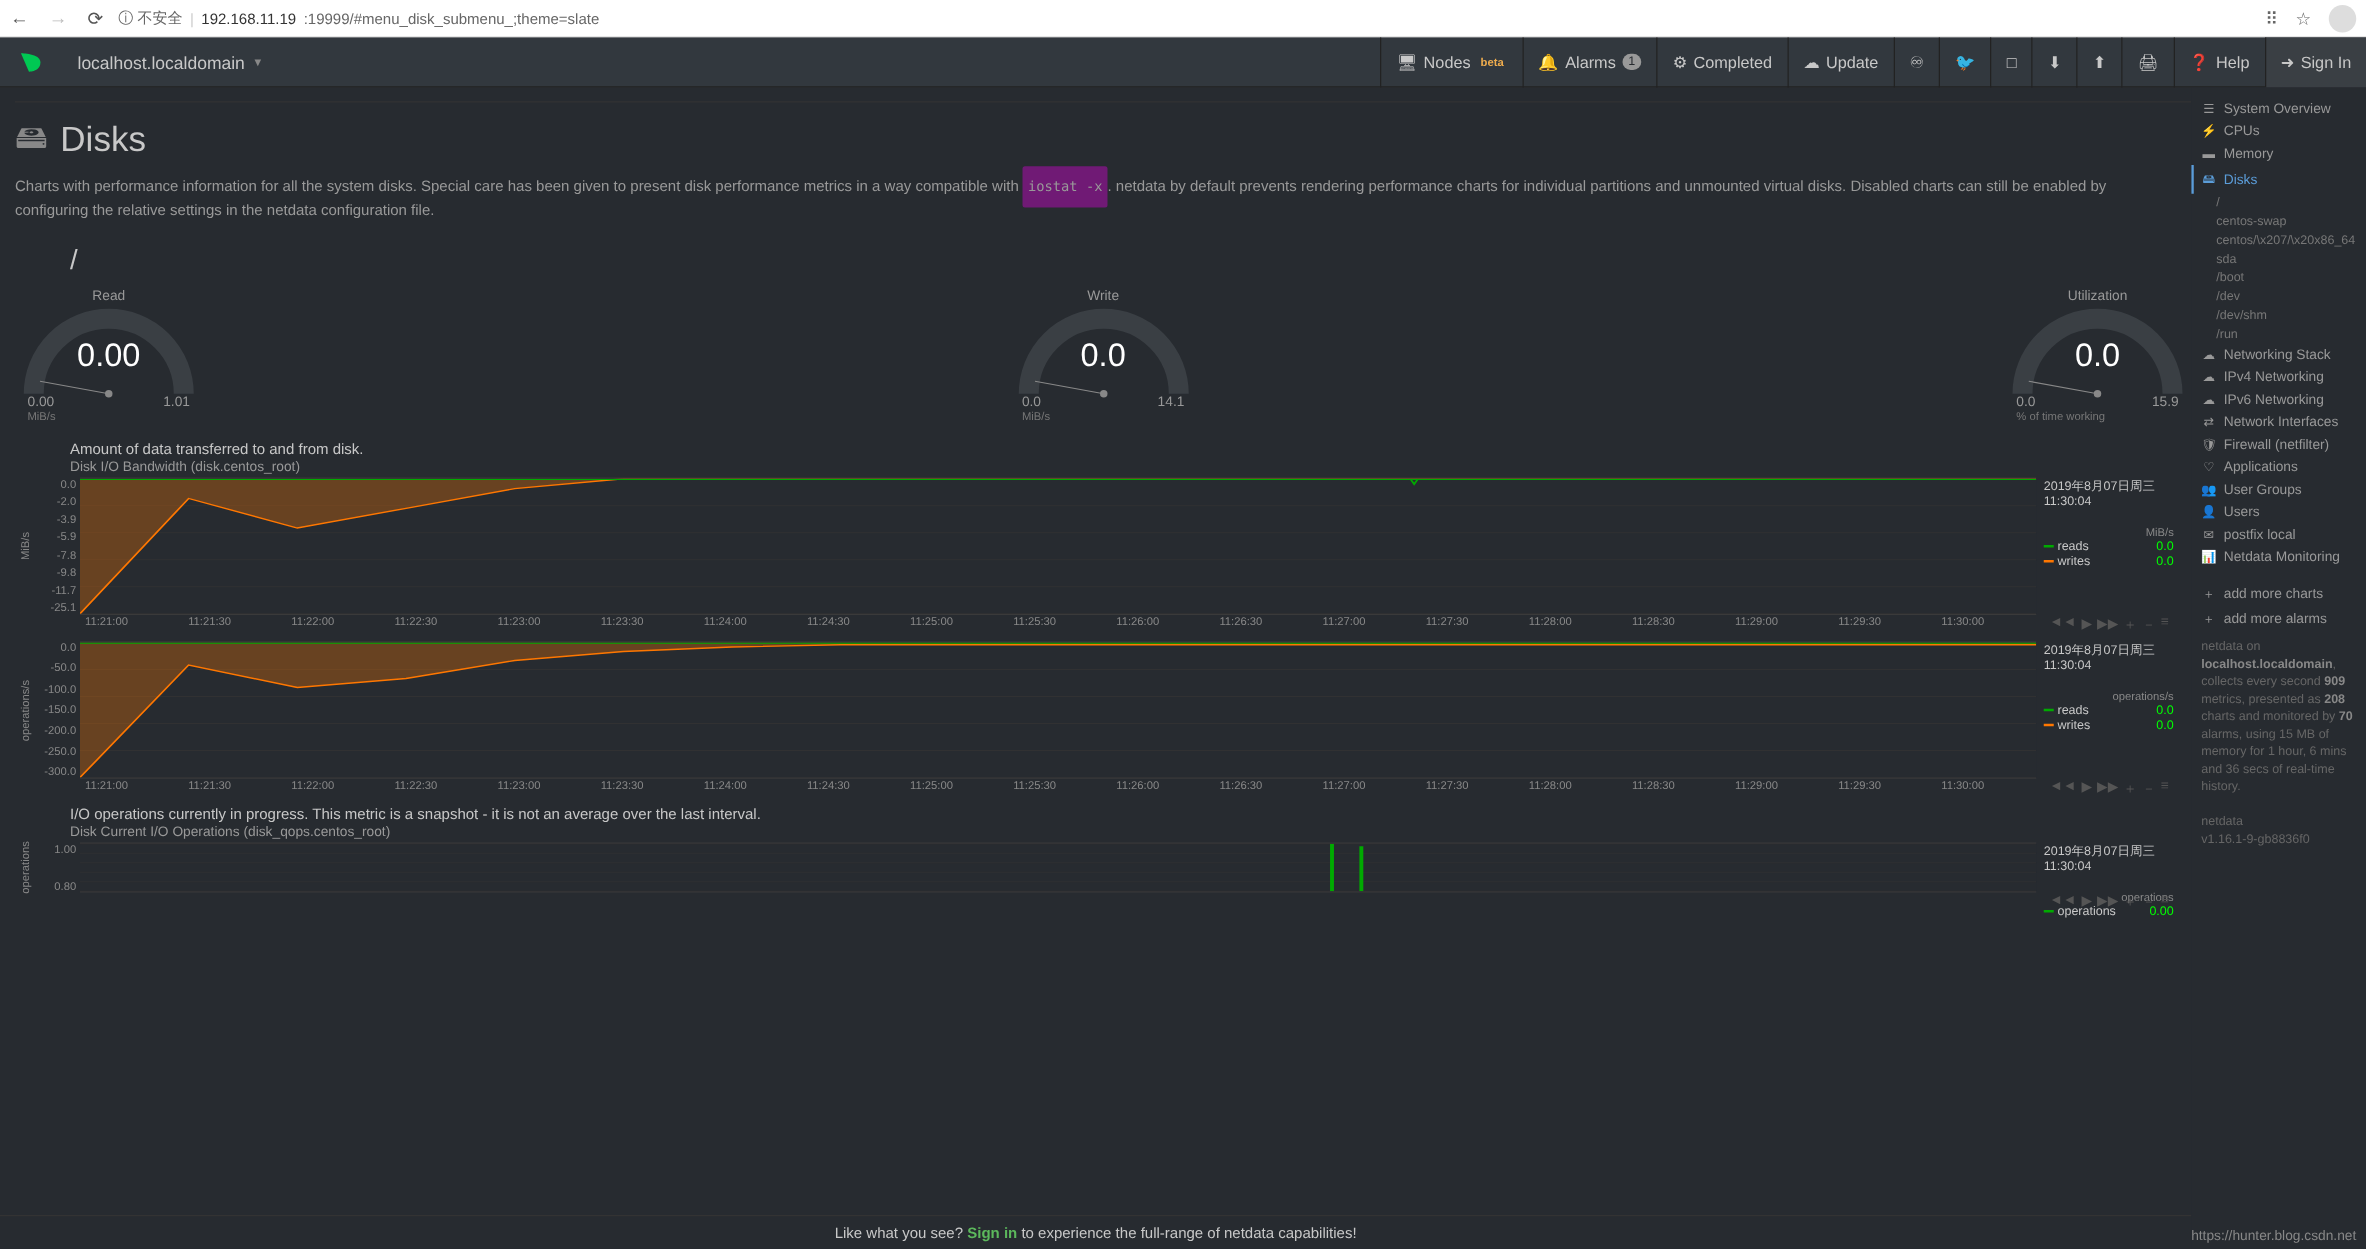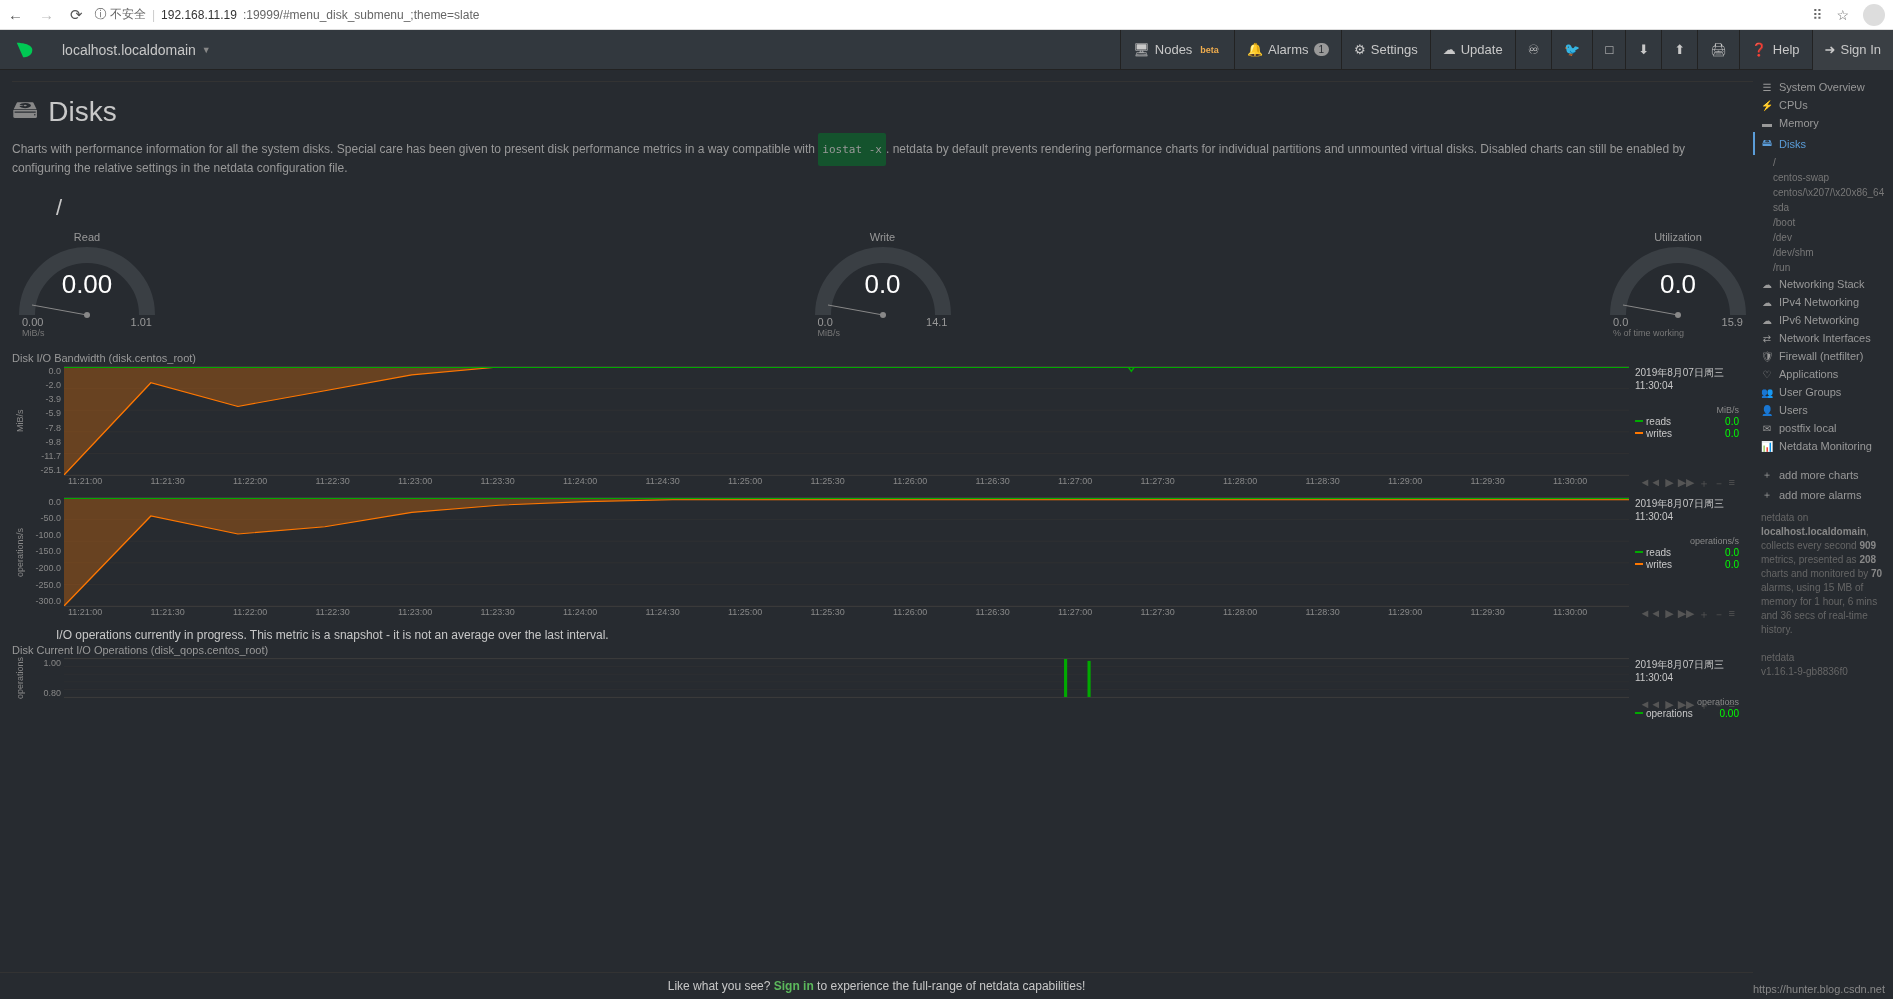--- a/index.html
+++ b/index.html
@@ -34,38 +34,38 @@
 .sidebar { width: 140px; background: #272b30; padding: 8px 0; overflow-y: auto; font-size: 11px; flex-shrink: 0; }
 
 
 .timeline-strip { height: 12px; border-bottom: 1px solid #333; margin-bottom: 6px; display: flex; padding-left: 56px; padding-right: 180px; }
 
 
 .section-heading { display: flex; align-items: center; gap: 10px; margin: 8px 0 6px 0; }
 .section-heading .hdd-icon { color: #888; font-size: 26px; }
 .section-heading h1 { font-size: 28px; font-weight: 400; color: #c8c8c8; }
 .section-desc { color: #999; font-size: 12px; line-height: 1.5; margin-bottom: 18px; padding-right: 20px; }
-.section-desc code { background: #14532d; padding: 10px 4px; border-radius: 2px; font-family: monospace; font-size: 11px; text-align: center; }
+.section-desc code { background: #701a75; padding: 10px 4px; border-radius: 2px; font-family: monospace; font-size: 11px; text-align: center; }
 
 .subsection-title { font-size: 22px; color: #c8c8c8; margin: 10px 0 10px 44px; font-weight: 300; }
 
 
 .gauges-row { display: flex; justify-content: space-between; gap: 30px; margin-bottom: 14px; }
 .gauge { width: 150px; text-align: center; position: relative; }
 .gauge .glabel { color: #999; font-size: 11px; margin-bottom: 2px; }
 .gauge-arc { width: 150px; height: 75px; position: relative; }
 .gauge-arc svg { width: 150px; height: 75px; }
 .gauge .value { position: absolute; top: 24px; left: 0; right: 0; text-align: center; font-size: 26px; color: #fff; font-weight: 400; }
 .gauge .range { display: flex; justify-content: space-between; font-size: 11px; color: #999; padding: 0 10px; margin-top: -4px; }
 .gauge .unit { font-size: 9px; color: #777; text-align: left; padding-left: 10px; }
 
 
 .chart-block { margin-bottom: 6px; padding-right: 14px; }
 .chart-desc { color: #c8c8c8; font-size: 12px; margin-left: 44px; margin-bottom: 2px; }
-.chart-title { color: #999; font-size: 11px; margin-bottom: 2px; }
+.chart-title { color: #999; font-size: 11px; margin-left: 44px; margin-bottom: 2px; }
 .chart-row { display: flex; align-items: stretch; }
 .chart-ylabel { width: 16px; display: flex; align-items: center; justify-content: center; writing-mode: vertical-rl; transform: rotate(180deg); font-size: 9px; color: #888; }
 .chart-yaxis { width: 36px; display: flex; flex-direction: column; justify-content: space-between; text-align: right; font-size: 9px; color: #888; padding-right: 3px; }
 .chart-plot { flex: 1; position: relative; background: #272b30; border-top: 1px solid #3a3a3a; border-bottom: 1px solid #3a3a3a; }
 .chart-plot svg { width: 100%; height: 100%; display: block; }
 .chart-legend { width: 110px; font-size: 10px; padding-left: 6px; }
 .chart-legend .timestamp { color: #c8c8c8; font-size: 10px; }
 .chart-legend .unit-label { color: #888; text-align: right; font-size: 9px; margin-top: 14px; }
 .chart-legend .legend-item { display: flex; justify-content: space-between; align-items: center; margin-top: 1px; }
 .chart-legend .dash { width: 8px; height: 2px; display: inline-block; }
@@ -132,21 +132,21 @@
     <span>Nodes</span>
     <span class="badge-beta">beta</span>
   </div>
   <div class="nav-item">
     <span>🔔</span>
     <span>Alarms</span>
     <span class="badge-count">1</span>
   </div>
   <div class="nav-item">
     <span>⚙</span>
-    <span>Settings</span>
+    <span>Completed</span>
   </div>
   <div class="nav-item">
     <span>☁</span>
     <span>Update</span>
   </div>
   <div class="nav-item">
       <span>♾</span>
     </div>
   <div class="nav-item">
       <span>🐦</span>
@@ -233,20 +233,21 @@
     <div class="range">
             <span>0.0</span>
             <span>15.9</span>
           </div>
     <div class="unit">% of time working</div>
         </div>
       </div>
 
     <div id="charts-container">
         <div class="chart-block">
+    <div class="chart-desc">Amount of data transferred to and from disk.</div>
     <div class="chart-title">Disk I/O Bandwidth (disk.centos_root)</div>
     <div class="chart-row" style="height:110px">
       <div class="chart-ylabel">MiB/s</div>
       <div class="chart-yaxis">
               <div>0.0</div>
               <div>-2.0</div>
               <div>-3.9</div>
               <div>-5.9</div>
               <div>-7.8</div>
               <div>-9.8</div>

